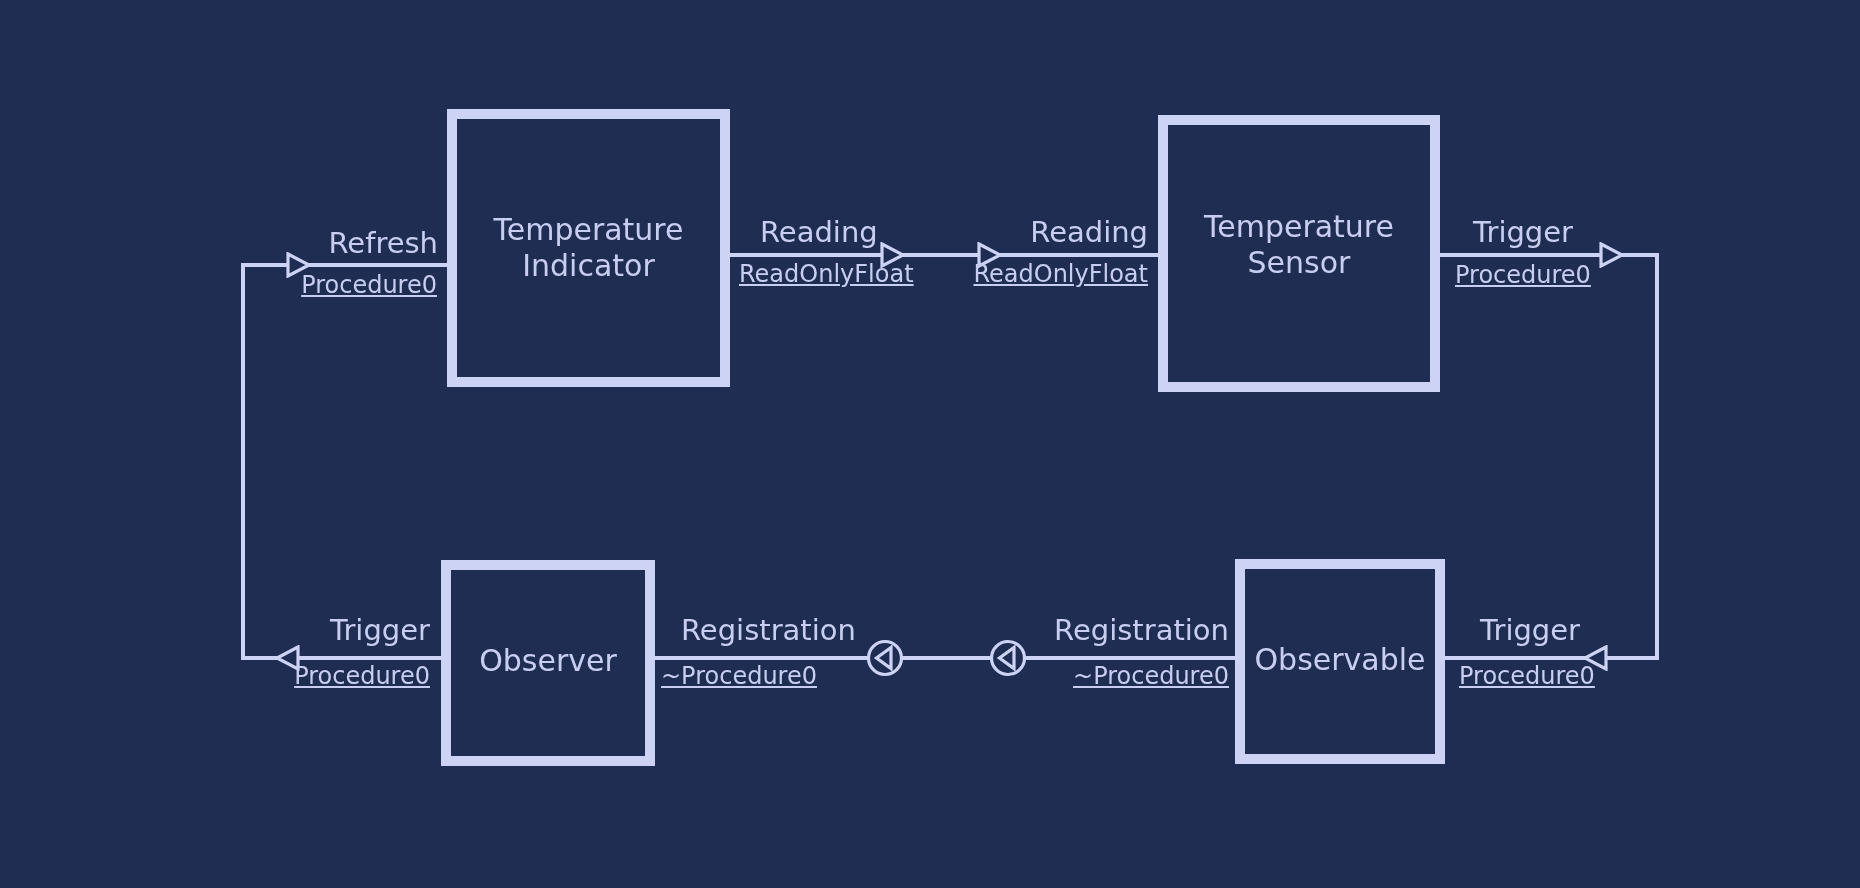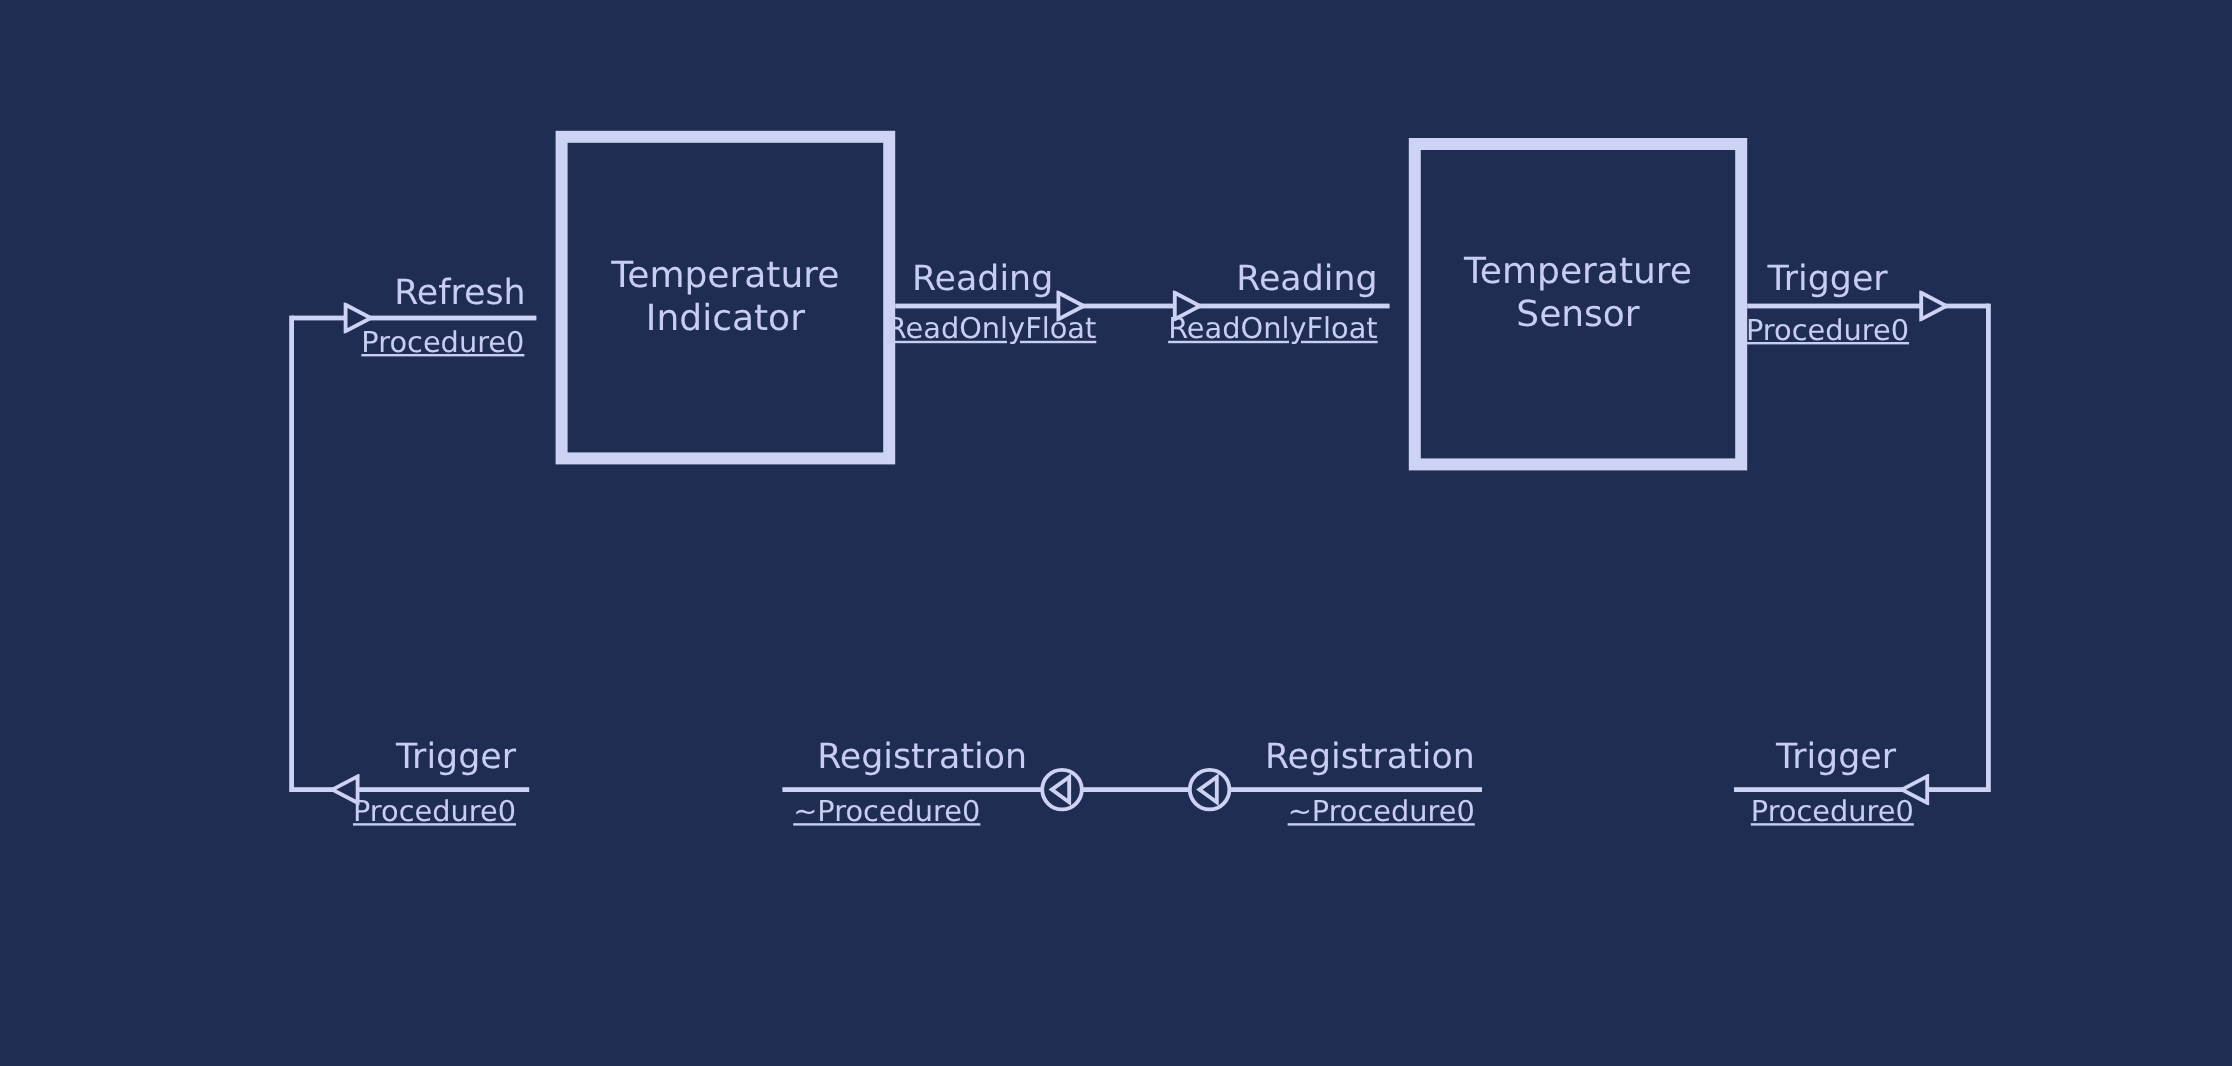--- a/index.html
+++ b/index.html
@@ -10,21 +10,21 @@
   html, body { margin: 0; padding: 0; background: var(--background); }
   .canvas {
     position: relative; width: 1860px; height: 888px;
     background: var(--background); overflow: hidden;
     font-family: "DejaVu Sans", "Liberation Sans", sans-serif;
   }
   .wire { position: absolute; background: var(--stroke); }
   .box {
     position: absolute; box-sizing: border-box;
     border: 10px solid var(--stroke); background: var(--background);
-    display: flex; align-items: center; justify-content: center; margin-left: 16px;
+    display: flex; align-items: center; justify-content: center;
   }
   .box-title {
     color: var(--text); font-size: 30px; line-height: 36px;
     text-align: center; white-space: pre-line;
   }
   .pname {
     position: absolute; color: var(--text); font-size: 29px;
     line-height: 30px; white-space: nowrap; margin-left: 20px;
   }
   .ptype {
@@ -78,20 +78,26 @@
     </svg>
 
   <div class="box" style="left:447px; top:109px; width:283px; height:278px;">
     <div class="box-title">Temperature
 Indicator</div>
   </div>
   <div class="box" style="left:1158px; top:115px; width:282px; height:277px;">
     <div class="box-title" style="padding-bottom:18px;">Temperature
 Sensor</div>
   </div>
+  <div class="box" style="left:441px; top:560px; width:214px; height:206px;">
+    <div class="box-title" style="padding-bottom:4px;">Observer</div>
+  </div>
+  <div class="box" style="left:1235px; top:559px; width:210px; height:205px;">
+    <div class="box-title" style="padding-bottom:4px;">Observable</div>
+  </div>
 
   <div class="pname" style="right:1422px; top:228px; text-align:right;">Refresh</div>
   <div class="ptype" style="right:1423px; top:274px; text-align:right;">Procedure0</div>
 
   <div class="pname" style="left:740px; top:217px;">Reading</div>
   <div class="ptype" style="left:739px; top:263px;">ReadOnlyFloat</div>
 
   <div class="pname" style="right:712px; top:217px; text-align:right;">Reading</div>
   <div class="ptype" style="right:712px; top:263px; text-align:right;">ReadOnlyFloat</div>
 

